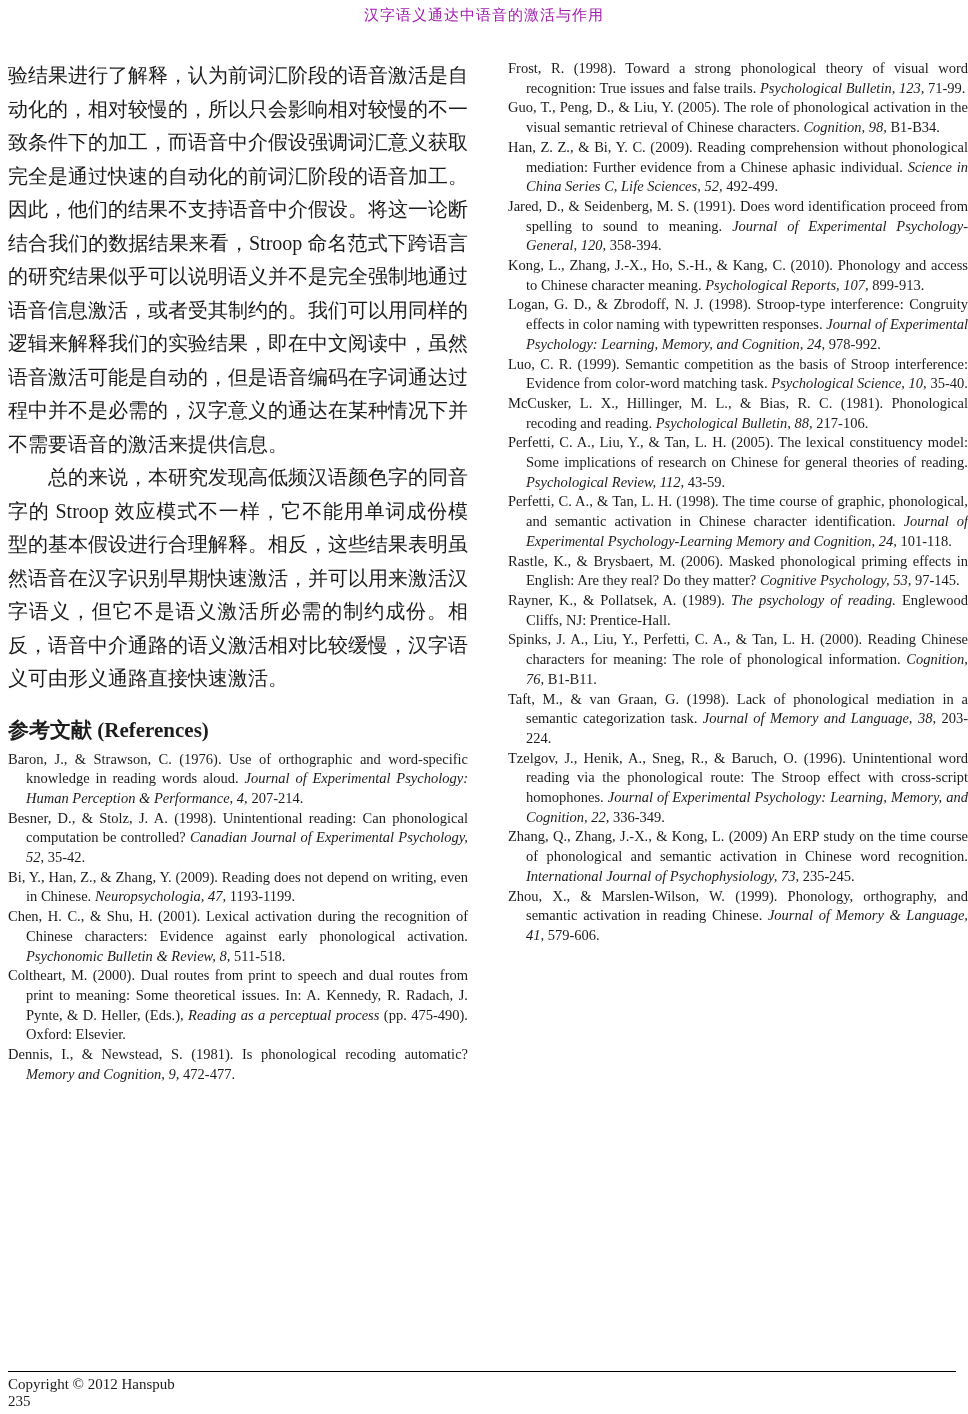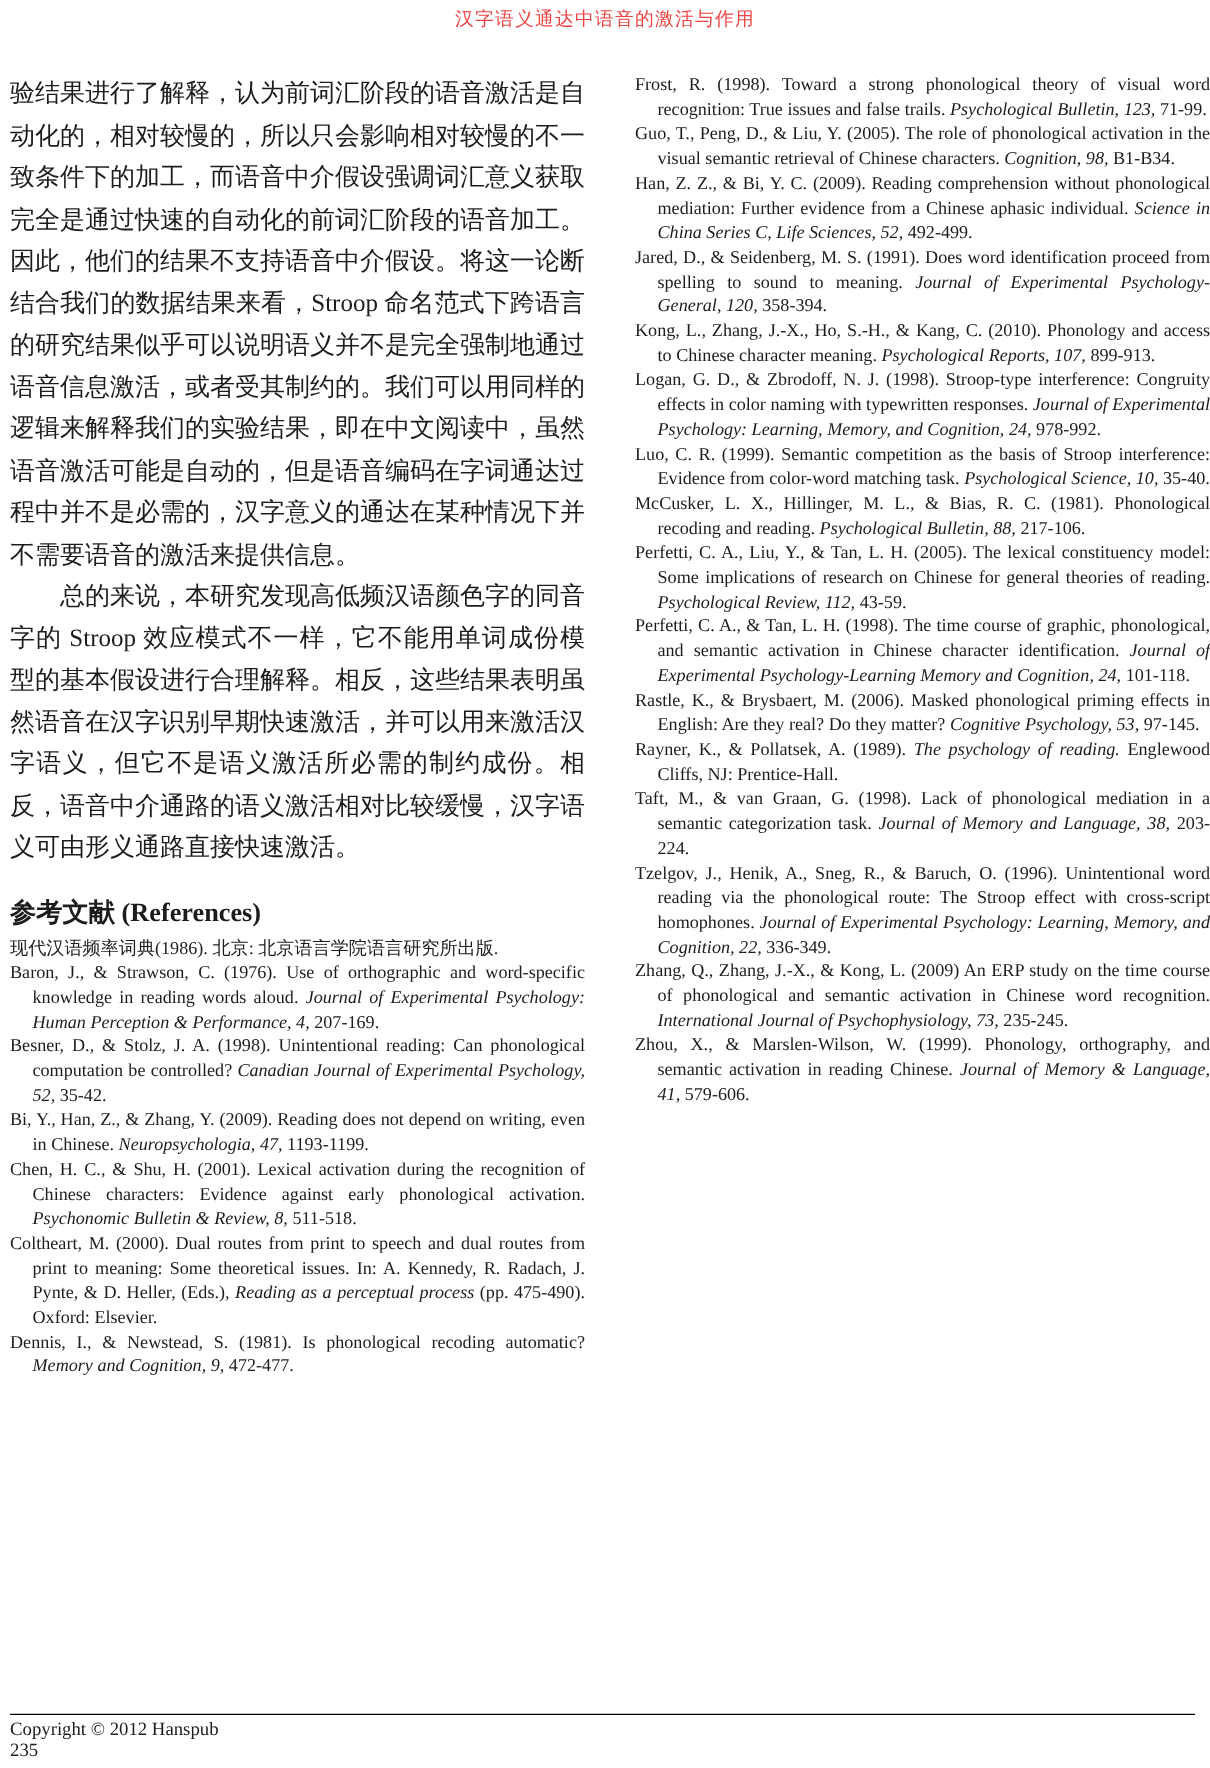--- a/index.html
+++ b/index.html
@@ -4,21 +4,21 @@
 <style>
   * { margin:0; padding:0; box-sizing:border-box; }
   html, body { background:#ffffff; }
   .page {
     width:968px; height:1414px; position:relative; margin:0 auto;
     background:#ffffff; color:#1c1c1c; overflow:hidden;
     font-family:"Liberation Serif","DejaVu Serif",serif;
     padding:6px 8px 0 8px;
   }
   .header-title {
-    text-align:center; font-size:15px; color:#ef4444; letter-spacing:1px;
+    text-align:center; font-size:15px; color:#a21caf; letter-spacing:1px;
   }
   .columns { display:flex; gap:40px; margin-top:34px; }
   .col { width:460px; flex:0 0 460px; }
   .cn {
     font-size:20px; line-height:33.5px; text-align:justify;
   }
   .cn.indent { text-indent:2em; }
   .refs-heading {
     font-size:21px; font-weight:bold; margin-top:20px; margin-bottom:6px;
   }
@@ -44,22 +44,21 @@
 
   <div class="columns">
 
     <div class="col">
       <p class="cn">验结果进行了解释，认为前词汇阶段的语音激活是自动化的，相对较慢的，所以只会影响相对较慢的不一致条件下的加工，而语音中介假设强调词汇意义获取完全是通过快速的自动化的前词汇阶段的语音加工。因此，他们的结果不支持语音中介假设。将这一论断结合我们的数据结果来看，Stroop 命名范式下跨语言的研究结果似乎可以说明语义并不是完全强制地通过语音信息激活，或者受其制约的。我们可以用同样的逻辑来解释我们的实验结果，即在中文阅读中，虽然语音激活可能是自动的，但是语音编码在字词通达过程中并不是必需的，汉字意义的通达在某种情况下并不需要语音的激活来提供信息。</p>
       <p class="cn indent">总的来说，本研究发现高低频汉语颜色字的同音字的 Stroop 效应模式不一样，它不能用单词成份模型的基本假设进行合理解释。相反，这些结果表明虽然语音在汉字识别早期快速激活，并可以用来激活汉字语义，但它不是语义激活所必需的制约成份。相反，语音中介通路的语义激活相对比较缓慢，汉字语义可由形义通路直接快速激活。</p>
 
       <div class="refs-heading">参考文献  (References)</div>
 
       <div id="refs-left">
-          <div class="ref"><span>现代汉语频率词典(1986). 北京: 北京语言学院语言研究所出版.</span></div>
-          <div class="ref"><span>Baron, J., &amp; Strawson, C. (1976). Use of orthographic and word-specific knowledge in reading words aloud. </span><em>Journal of Experimental Psychology: Human Perception &amp; Performance, 4, </em><span>207-169.</span></div>
+          <div class="ref"><span>Baron, J., &amp; Strawson, C. (1976). Use of orthographic and word-specific knowledge in reading words aloud. </span><em>Journal of Experimental Psychology: Human Perception &amp; Performance, 4, </em><span>207-214.</span></div>
           <div class="ref"><span>Besner, D., &amp; Stolz, J. A. (1998). Unintentional reading: Can phonological computation be controlled? </span><em>Canadian Journal of Experimental Psychology, 52, </em><span>35-42.</span></div>
           <div class="ref"><span>Bi, Y., Han, Z., &amp; Zhang, Y. (2009). Reading does not depend on writing, even in Chinese. </span><em>Neuropsychologia, 47, </em><span>1193-1199.</span></div>
           <div class="ref"><span>Chen, H. C., &amp; Shu, H. (2001). Lexical activation during the recognition of Chinese characters: Evidence against early phonological activation. </span><em>Psychonomic Bulletin &amp; Review, 8, </em><span>511-518.</span></div>
           <div class="ref"><span>Coltheart, M. (2000). Dual routes from print to speech and dual routes from print to meaning: Some theoretical issues. In: A. Kennedy, R. Radach, J. Pynte, &amp; D. Heller, (Eds.), </span><em>Reading as a perceptual process </em><span>(pp. 475-490). Oxford: Elsevier.</span></div>
           <div class="ref"><span>Dennis, I., &amp; Newstead, S. (1981). Is phonological recoding automatic? </span><em>Memory and Cognition, 9, </em><span>472-477.</span></div>
         </div>
     </div>
 
     <div class="col">
       <div id="refs-right">
@@ -68,20 +67,21 @@
           <div class="ref"><span>Han, Z. Z., &amp; Bi, Y. C. (2009). Reading comprehension without phonological mediation: Further evidence from a Chinese aphasic individual. </span><em>Science in China Series C, Life Sciences, 52, </em><span>492-499.</span></div>
           <div class="ref"><span>Jared, D., &amp; Seidenberg, M. S. (1991). Does word identification proceed from spelling to sound to meaning. </span><em>Journal of Experimental Psychology-General, 120, </em><span>358-394.</span></div>
           <div class="ref"><span>Kong, L., Zhang, J.-X., Ho, S.-H., &amp; Kang, C. (2010). Phonology and access to Chinese character meaning. </span><em>Psychological Reports, 107, </em><span>899-913.</span></div>
           <div class="ref"><span>Logan, G. D., &amp; Zbrodoff, N. J. (1998). Stroop-type interference: Congruity effects in color naming with typewritten responses. </span><em>Journal of Experimental Psychology: Learning, Memory, and Cognition, 24, </em><span>978-992.</span></div>
           <div class="ref"><span>Luo, C. R. (1999). Semantic competition as the basis of Stroop interference: Evidence from color-word matching task. </span><em>Psychological Science, 10, </em><span>35-40.</span></div>
           <div class="ref"><span>McCusker, L. X., Hillinger, M. L., &amp; Bias, R. C. (1981). Phonological recoding and reading. </span><em>Psychological Bulletin, 88, </em><span>217-106.</span></div>
           <div class="ref"><span>Perfetti, C. A., Liu, Y., &amp; Tan, L. H. (2005). The lexical constituency model: Some implications of research on Chinese for general theories of reading. </span><em>Psychological Review, 112, </em><span>43-59.</span></div>
           <div class="ref"><span>Perfetti, C. A., &amp; Tan, L. H. (1998). The time course of graphic, phonological, and semantic activation in Chinese character identification. </span><em>Journal of Experimental Psychology-Learning Memory and Cognition, 24, </em><span>101-118.</span></div>
           <div class="ref"><span>Rastle, K., &amp; Brysbaert, M. (2006). Masked phonological priming effects in English: Are they real? Do they matter? </span><em>Cognitive Psychology, 53, </em><span>97-145.</span></div>
           <div class="ref"><span>Rayner, K., &amp; Pollatsek, A. (1989). </span><em>The psychology of reading. </em><span>Englewood Cliffs, NJ: Prentice-Hall.</span></div>
+          <div class="ref"><span>Spinks, J. A., Liu, Y., Perfetti, C. A., &amp; Tan, L. H. (2000). Reading Chinese characters for meaning: The role of phonological information. </span><em>Cognition, 76, </em><span>B1-B11.</span></div>
           <div class="ref"><span>Taft, M., &amp; van Graan, G. (1998). Lack of phonological mediation in a semantic categorization task. </span><em>Journal of Memory and Language, 38, </em><span>203-224.</span></div>
           <div class="ref"><span>Tzelgov, J., Henik, A., Sneg, R., &amp; Baruch, O. (1996). Unintentional word reading via the phonological route: The Stroop effect with cross-script homophones. </span><em>Journal of Experimental Psychology: Learning, Memory, and Cognition, 22, </em><span>336-349.</span></div>
           <div class="ref"><span>Zhang, Q., Zhang, J.-X., &amp; Kong, L. (2009) An ERP study on the time course of phonological and semantic activation in Chinese word recognition. </span><em>International Journal of Psychophysiology, 73, </em><span>235-245.</span></div>
           <div class="ref"><span>Zhou, X., &amp; Marslen-Wilson, W. (1999). Phonology, orthography, and semantic activation in reading Chinese. </span><em>Journal of Memory &amp; Language, 41, </em><span>579-606.</span></div>
         </div>
     </div>
 
   </div>
 
   <div class="footer">

